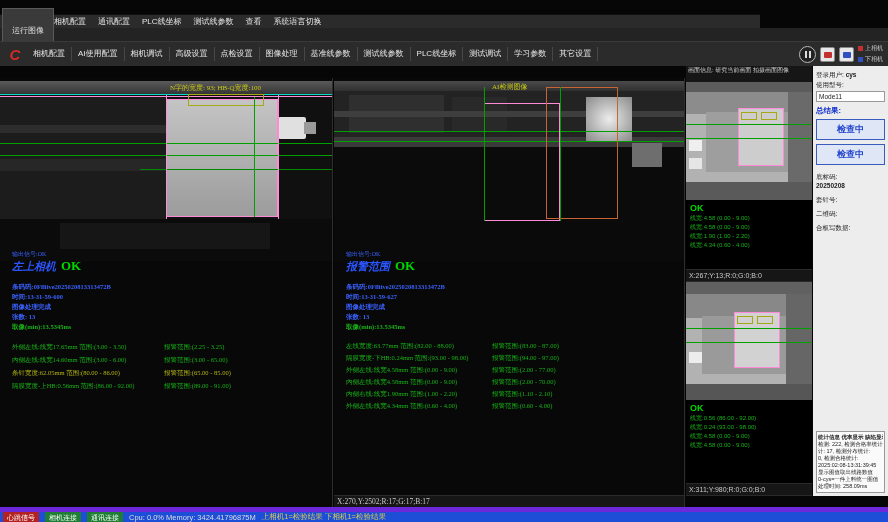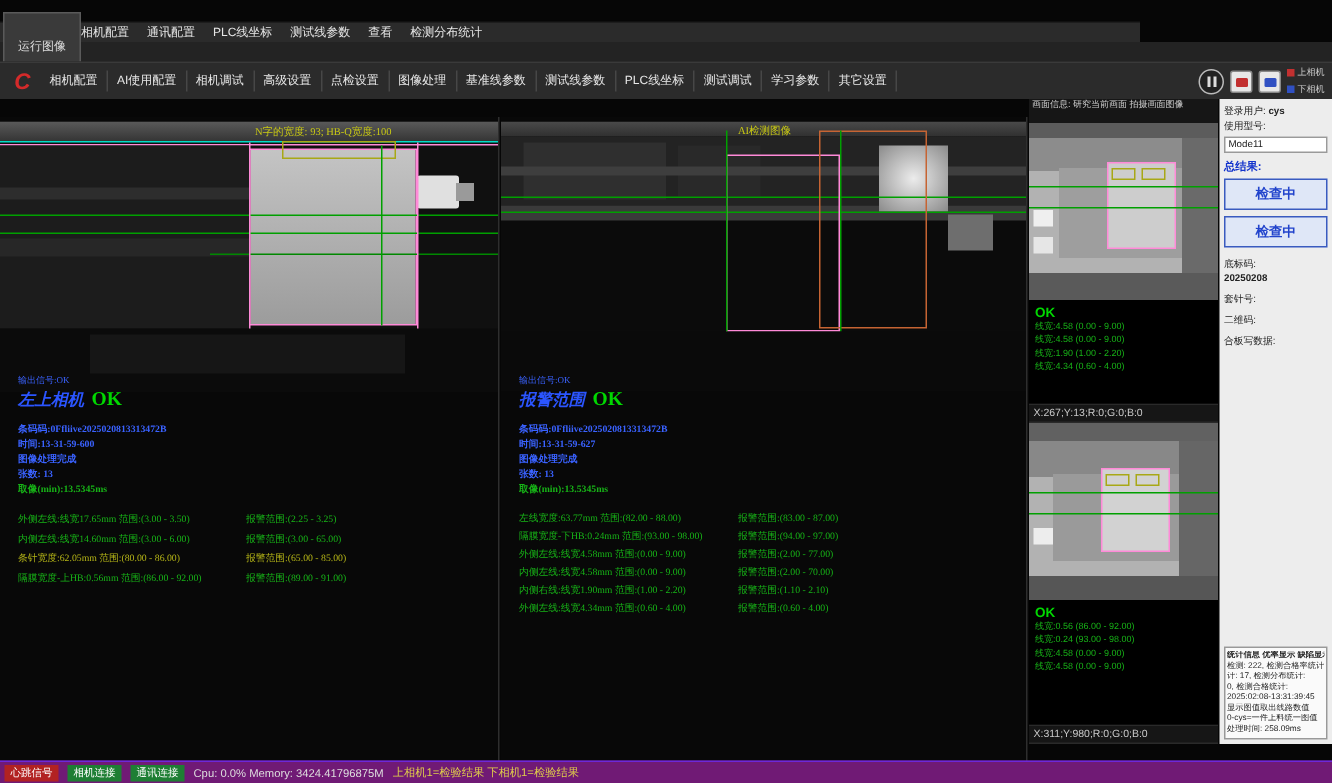--- a/index.html
+++ b/index.html
@@ -79,41 +79,41 @@
   .white-box{background:#fff;border:1px solid #9a9a9a;height:11px;line-height:9px;padding:0 2px;margin:1px 0 2px 0;font-size:6.5px;}
   .blue-lbl{color:#1333cc;font-weight:bold;font-size:7.5px;line-height:13px;}
   .rbox{height:21px;border:1px solid #3a5bbf;background:#dfe7f7;color:#2244cc;font-size:9px;font-weight:bold;display:flex;align-items:center;justify-content:center;margin:2px 0;}
   .field{line-height:9px;margin-top:5px;white-space:nowrap;}
   .fval{line-height:9px;font-weight:bold;white-space:nowrap;}
   .stats{margin-top:auto;border:1px solid #999;background:#fafafa;padding:2px 1px;}
   .stat-line{font-size:5.5px;line-height:7px;color:#222;white-space:nowrap;overflow:hidden;}
   .stat-line.head{font-weight:bold;}
 
   
-  .bottom-bar{position:absolute;left:0;top:507px;width:888px;height:15px;background:#701a75;display:flex;align-items:center;gap:6px;padding:0 3px;font-size:7.5px;color:#ddd;border-top:1px solid #6d28d9;}
+  .bottom-bar{position:absolute;left:0;top:507px;width:888px;height:15px;background:#1d4ed8;display:flex;align-items:center;gap:6px;padding:0 3px;font-size:7.5px;color:#ddd;border-top:5px solid #6d28d9;}
   .badge{padding:0 4px;height:11px;line-height:11px;font-size:7px;color:#fff;white-space:nowrap;}
   .badge.red{background:#b22222;}
   .badge.green{background:#1e7e34;}
   .cpu{white-space:nowrap;}
   .msg{color:#e0cf4a;white-space:nowrap;}
 </style>
 </head>
 <body>
 
 <div class="app">
 
 
   <div class="menu-bar">
     <span class="menu-item">系统配置</span>
     <span class="menu-item">相机配置</span>
     <span class="menu-item">通讯配置</span>
     <span class="menu-item">PLC线坐标</span>
     <span class="menu-item">测试线参数</span>
     <span class="menu-item">查看</span>
-    <span class="menu-item">检测分布统计</span>
+    <span class="menu-item">系统语言切换</span>
   </div>
 
   <div class="tab-row">
     <span class="tab">运行图像</span>
   </div>
 
   <div class="toolbar">
     <span class="logo">C</span>
     <span class="tb-btn">相机配置</span>
     <span class="tb-btn">AI使用配置</span>
@@ -261,20 +261,21 @@
             <span class="mtext-r">内侧右线:线宽1.90mm 范围:(1.00 - 2.20)</span>
             <span>报警范围:(1.10 - 2.10)</span>
           </div>
           <div class="mrow" data-color="g">
             <span class="mtext-r">外侧左线:线宽4.34mm 范围:(0.60 - 4.00)</span>
             <span>报警范围:(0.60 - 4.00)</span>
           </div>
         </div>
       </div>
 
+      <div class="vstatus">X:270,Y:2502;R:17;G:17;B:17</div>
     </div>
 
     <div class="small-col">
       <div class="sc-header">画面信息: 研究当前画面 拍摄画面图像</div>
 
       <div class="sview sview1">
         <div class="sscene">
           <div class="sh" style="left:0;top:0;width:126px;height:10px;background:#5c5c5c;"></div>
           <div class="sh" style="left:0;top:10px;width:126px;height:22px;background:#8c8c8c;"></div>
           <div class="sh" style="left:20px;top:30px;width:86px;height:60px;background:#9e9e9e;"></div>

